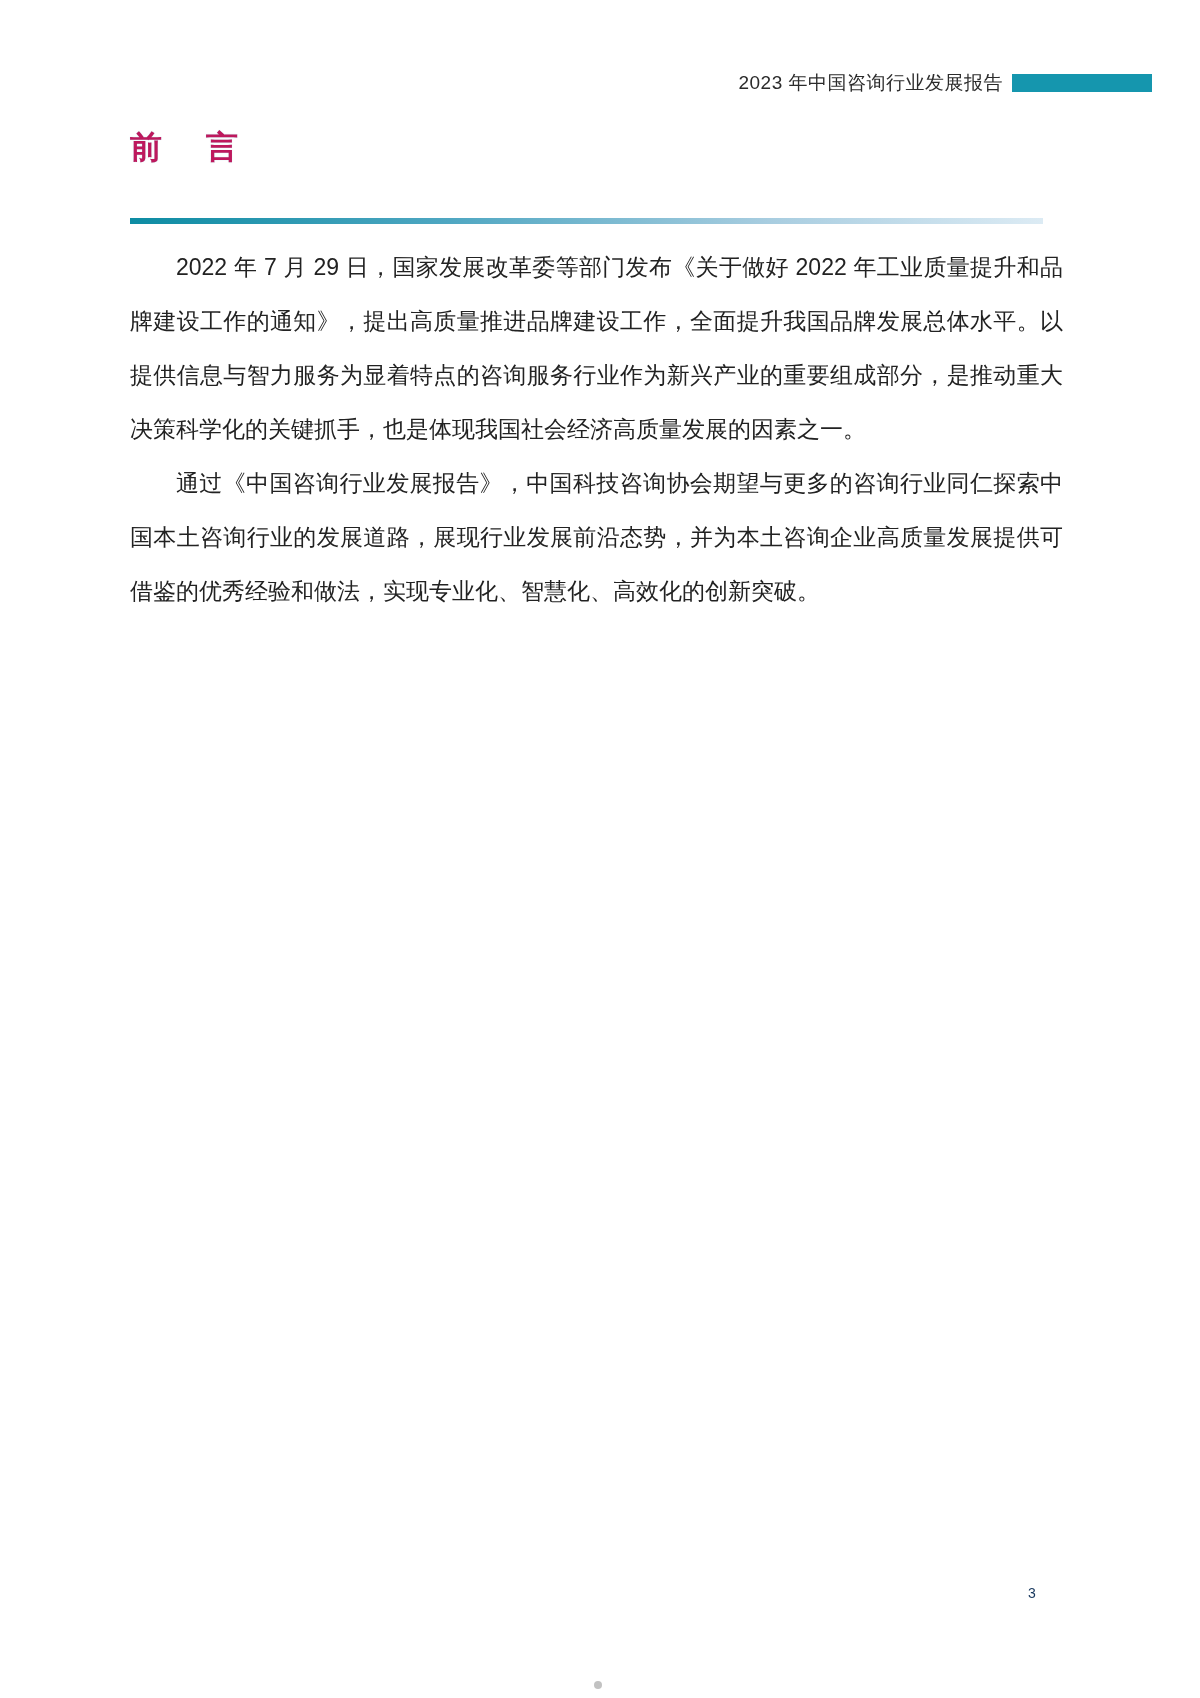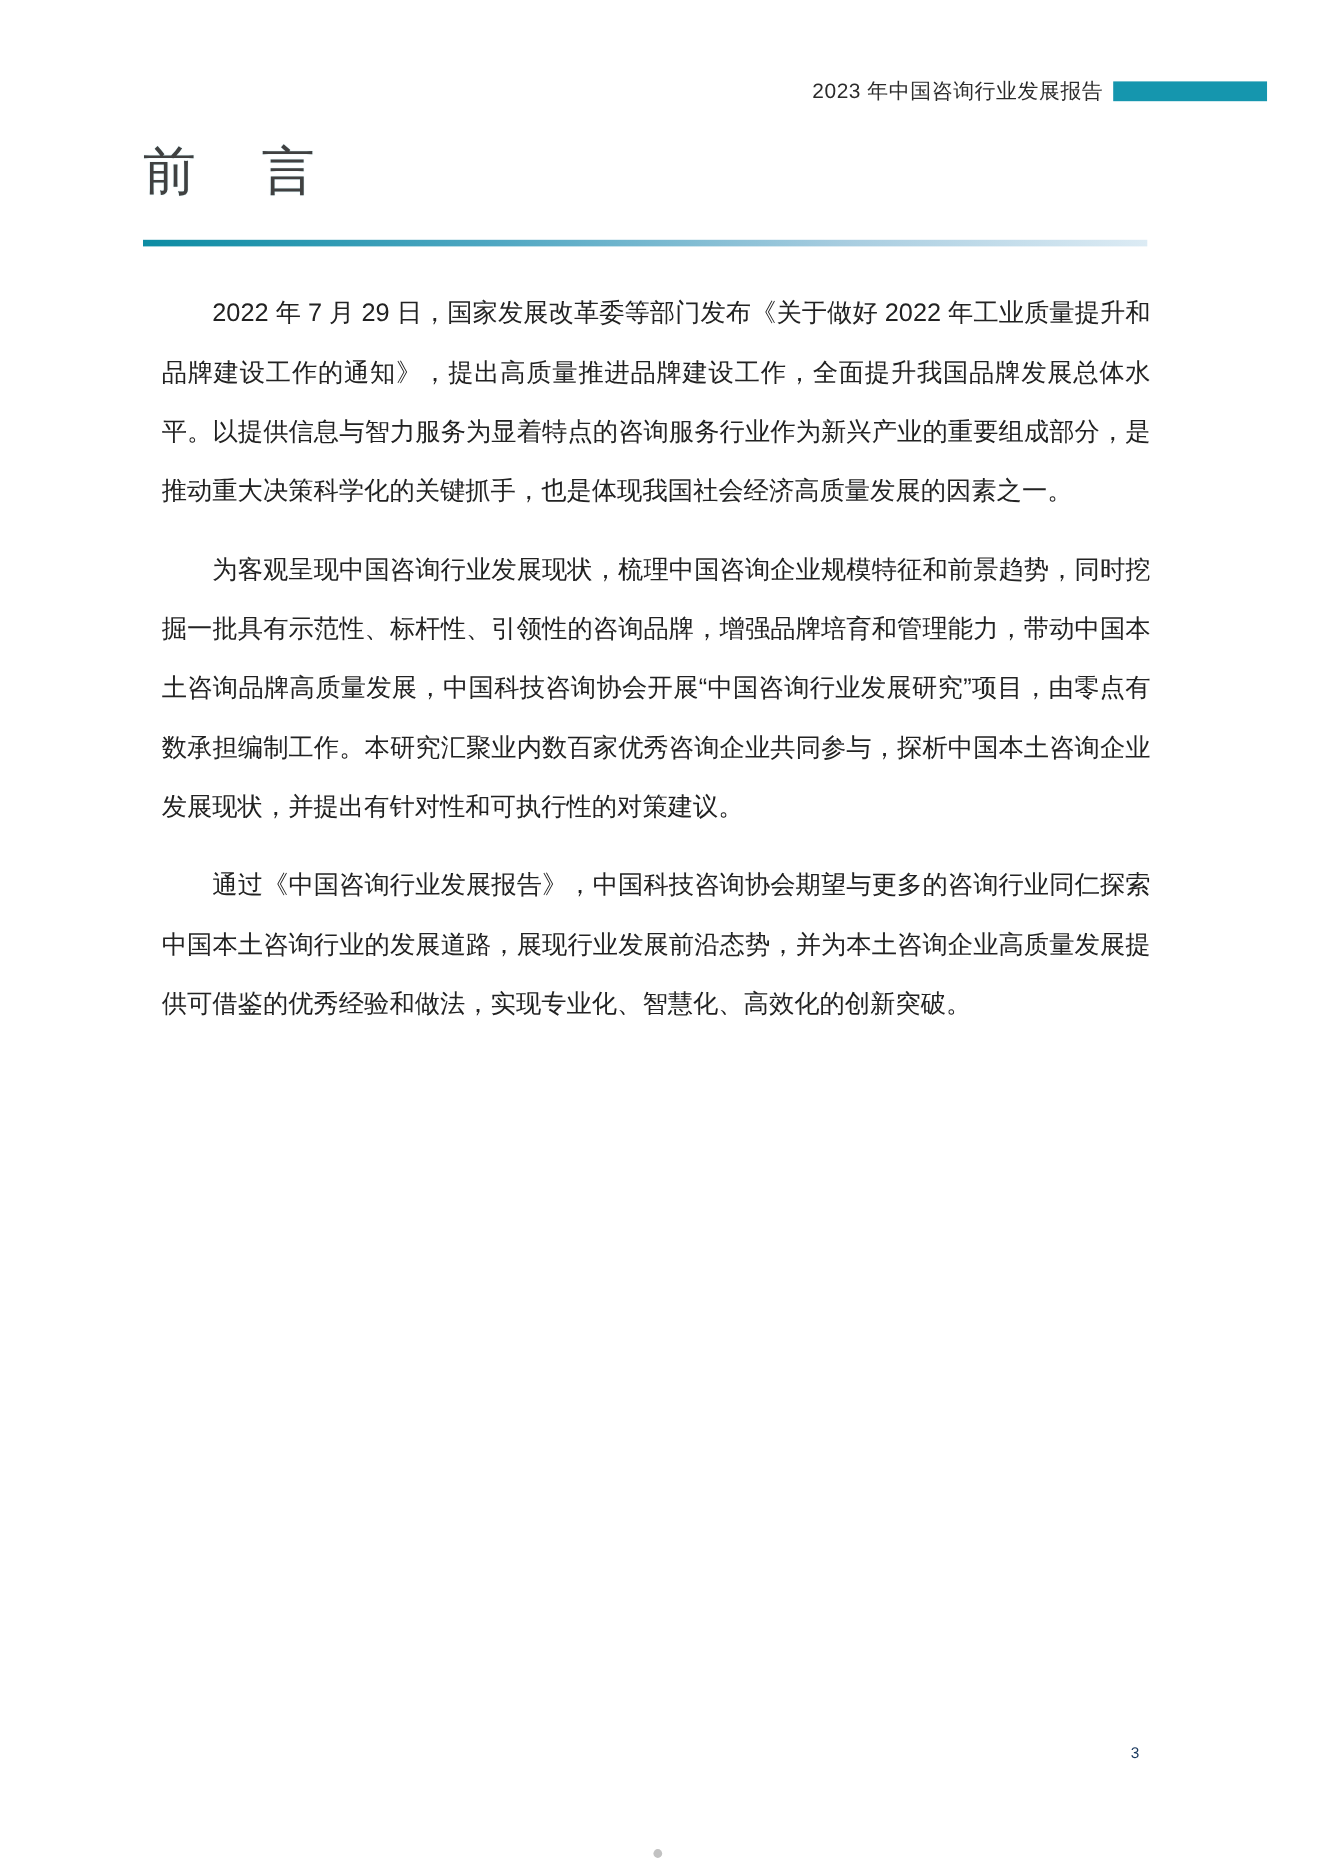--- a/index.html
+++ b/index.html
@@ -36,24 +36,24 @@
     height: 18px;
     background: #1596ae;
   }
 
   
   .doc-title {
     position: absolute;
     top: 128px;
     left: 130px;
     margin: 0;
-    font-size: 48px;
+    font-size: 32px;
     line-height: 1.2;
-    font-weight: normal;
-    color: #404040;
+    font-weight: bold;
+    color: #be185d;
     letter-spacing: 6px;
     text-shadow: 0 0 1px rgba(120, 200, 215, 0.6);
   }
   .title-rule {
     position: absolute;
     top: 218px;
     left: 130px;
     width: 913px;
     height: 6px;
     background: linear-gradient(to right, #0d8ca3 0%, #4fa7c2 35%, #a8cde0 70%, #dcebf4 100%);
@@ -64,21 +64,21 @@
     position: absolute;
     top: 240px;
     left: 130px;
     width: 933px;
     font-size: 23px;
     line-height: 54px;
     color: #222222;
     text-align: justify;
   }
   .body-text p {
-    margin: 17px;
+    margin: 0;
     padding: 0;
     text-indent: 2em;
   }
 
   
   .page-number {
     position: absolute;
     top: 1585px;
     left: 1028px;
     font-size: 14px;
@@ -103,21 +103,20 @@
     <span class="header-title">2023 年中国咨询行业发展报告</span>
     <span class="header-bar"></span>
   </header>
 
   <h1 class="doc-title">前　言</h1>
 
   <div class="title-rule"></div>
 
   <main class="body-text">
     <p>2022 年 7 月 29 日，国家发展改革委等部门发布《关于做好 2022 年工业质量提升和品牌建设工作的通知》，提出高质量推进品牌建设工作，全面提升我国品牌发展总体水平。以提供信息与智力服务为显着特点的咨询服务行业作为新兴产业的重要组成部分，是推动重大决策科学化的关键抓手，也是体现我国社会经济高质量发展的因素之一。</p>
-    <p>为客观呈现中国咨询行业发展现状，梳理中国咨询企业规模特征和前景趋势，同时挖掘一批具有示范性、标杆性、引领性的咨询品牌，增强品牌培育和管理能力，带动中国本土咨询品牌高质量发展，中国科技咨询协会开展“中国咨询行业发展研究”项目，由零点有数承担编制工作。本研究汇聚业内数百家优秀咨询企业共同参与，探析中国本土咨询企业发展现状，并提出有针对性和可执行性的对策建议。</p>
     <p>通过《中国咨询行业发展报告》，中国科技咨询协会期望与更多的咨询行业同仁探索中国本土咨询行业的发展道路，展现行业发展前沿态势，并为本土咨询企业高质量发展提供可借鉴的优秀经验和做法，实现专业化、智慧化、高效化的创新突破。</p>
   </main>
 
   <div class="page-number">3</div>
 
   <div class="footer-dot"></div>
 
 </div>
 
 </body></html>

